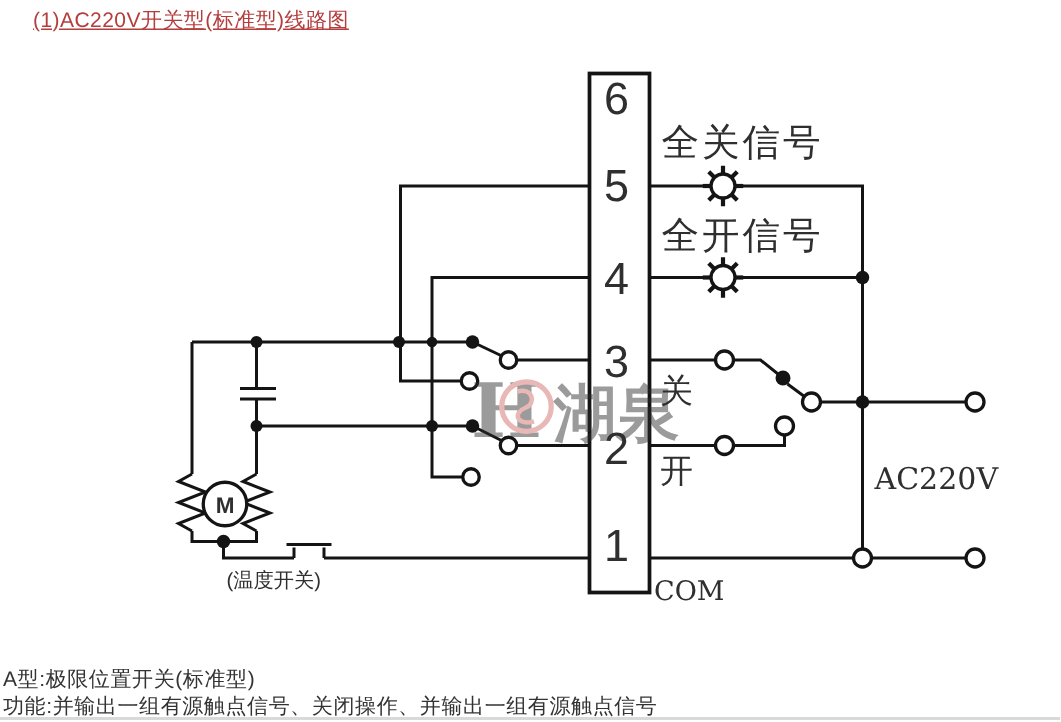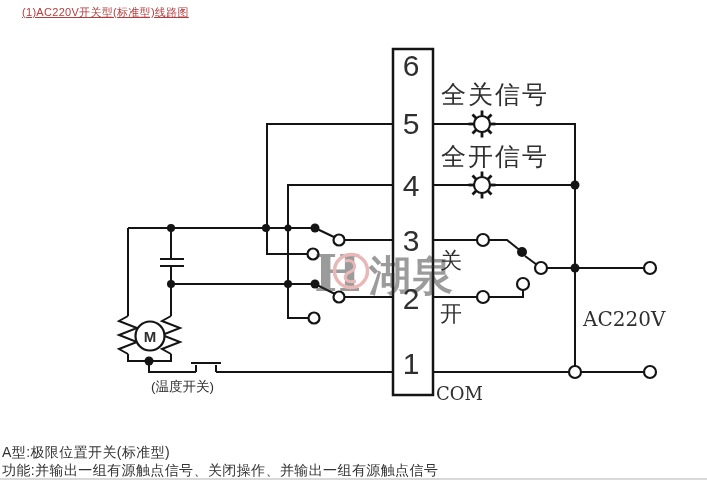--- a/index.html
+++ b/index.html
@@ -1,18 +1,18 @@
 <!DOCTYPE html>
 <html><head>
 <meta charset="utf-8">
 <style>
   html,body{margin:0;padding:0;background:#fff;}
   .canvas{position:relative;width:707px;height:481px;background:#ffffff;overflow:hidden;
           font-family:"Liberation Sans",sans-serif;}
-  .title-link{position:absolute;left:22px;top:5px;font-size:11px;color:#b43d3d;
+  .title-link{position:absolute;left:22px;top:5px;font-size:14px;color:#b43d3d;
               text-decoration:underline;cursor:pointer;letter-spacing:.3px;}
   .footer-line{position:absolute;left:2px;font-size:14px;color:#333;letter-spacing:.4px;}
   .footer-1{top:444px;}
   .footer-2{top:462px;}
   .bottom-divider{position:absolute;left:0;top:478px;width:707px;height:2px;background:#d9d9d9;}
   svg text{font-family:"Liberation Sans",sans-serif;fill:#2f2f2f;}
   svg .cad{font-family:"DejaVu Serif",serif;}
   .wm-txt{font-family:"DejaVu Serif",serif;font-weight:bold;}
 </style>
 </head>

